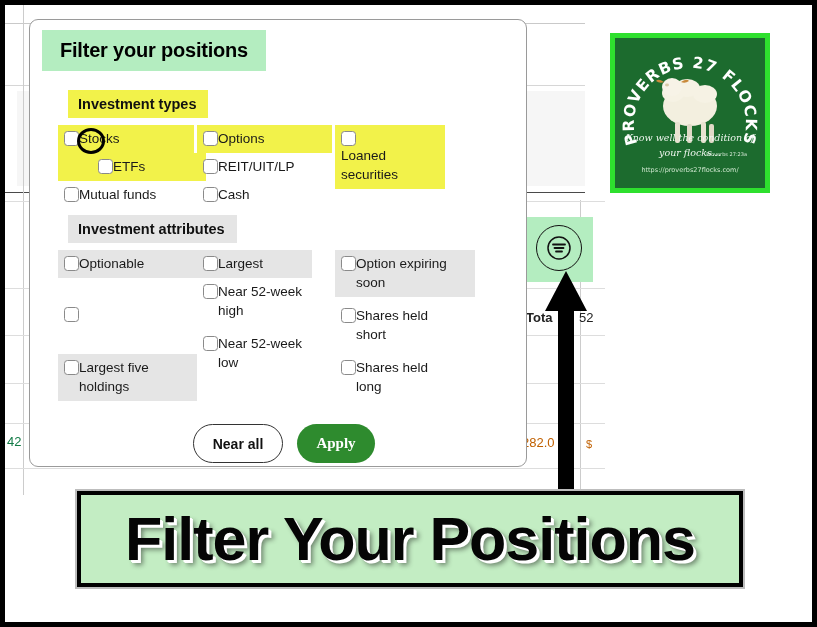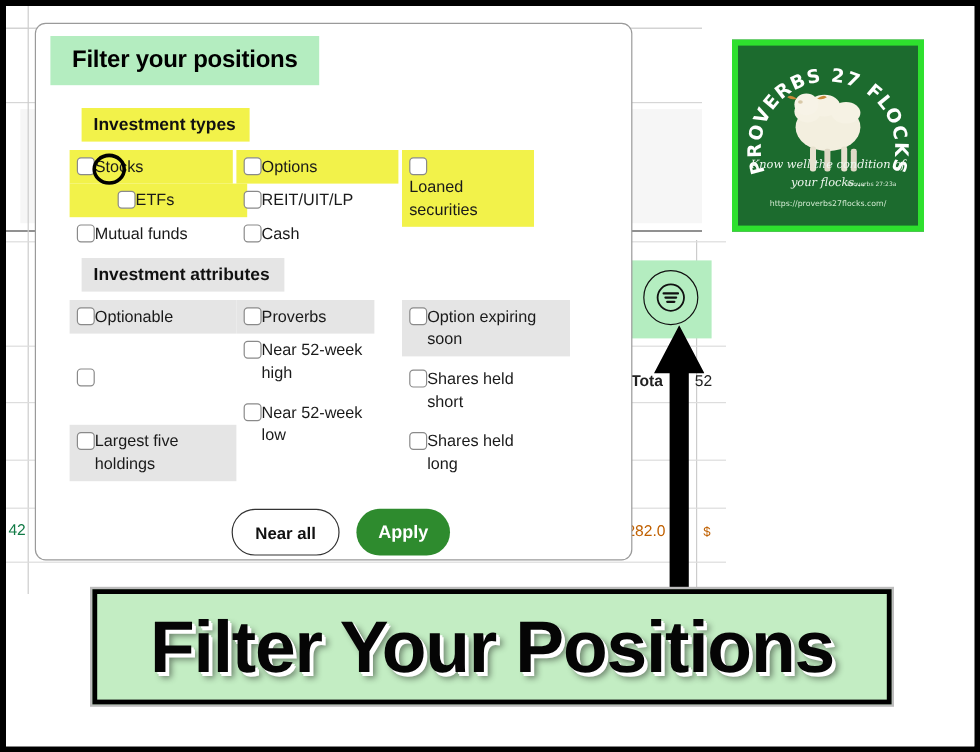--- a/index.html
+++ b/index.html
@@ -206,21 +206,21 @@
   }
   #btn-apply {
     position: absolute;
     left: 267px; top: 404px;
     width: 78px; height: 39px;
     border-radius: 20px;
     border: none;
     background: #2e8b2e;
     color: #ffffff;
     font-size: 15px; font-weight: bold;
-    font-family: Liberation Sans, sans-serif;
+    font-family: Liberation Serif, serif;
     cursor: pointer;
   }
 
   
   #logo {
     position: absolute;
     left: 605px; top: 28px;
     width: 160px; height: 160px;
     background: #1c6b2e;
     border: 5px solid #2ee02e;
@@ -409,21 +409,21 @@
       <span class="cb-box"></span>
     </div>
     <div class="cb-item hl-cyan" style="left:28px; top:334px; width:139px;">
       <span class="cb-box"></span>
       <span class="cb-label">Largest five
 holdings</span>
     </div>
 
     <div class="cb-item hl-cyan" style="left:167px; top:230px; width:115px;">
       <span class="cb-box"></span>
-      <span class="cb-label">Proverbs</span>
+      <span class="cb-label">Largest</span>
     </div>
     <div class="cb-item" style="left:167px; top:258px; width:130px;">
       <span class="cb-box"></span>
       <span class="cb-label">Near 52-week
 high</span>
     </div>
     <div class="cb-item" style="left:167px; top:310px; width:130px;">
       <span class="cb-box"></span>
       <span class="cb-label">Near 52-week
 low</span>

